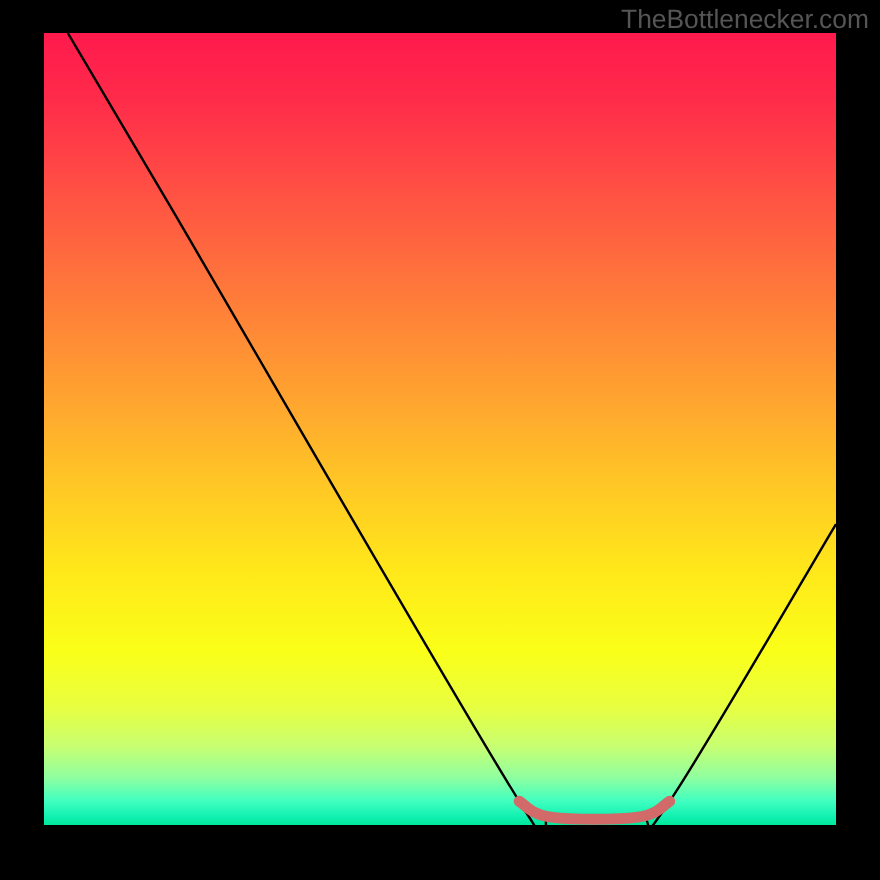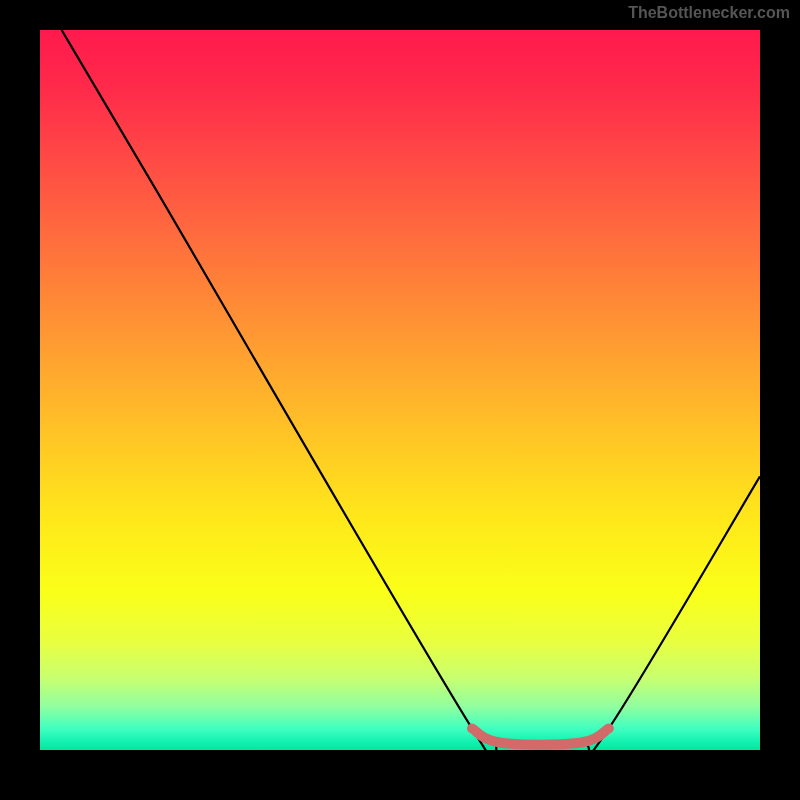--- a/index.html
+++ b/index.html
@@ -10,22 +10,22 @@
     background: #000;
     position: relative;
     overflow: hidden;
     font-family: Arial, sans-serif;
   }
   .attribution {
     position: absolute;
     top: 4px;
     right: 10px;
     color: #555;
-    font-size: 16px;
-    font-weight: 700;
+    font-size: 24px;
+    font-weight: 400;
     z-index: 10;
   }
   .frame {
     position: absolute;
     left: 40px;
     top: 30px;
     width: 720px;
     height: 720px;
     background: linear-gradient(to bottom,
       #ff1a4d 0%,

